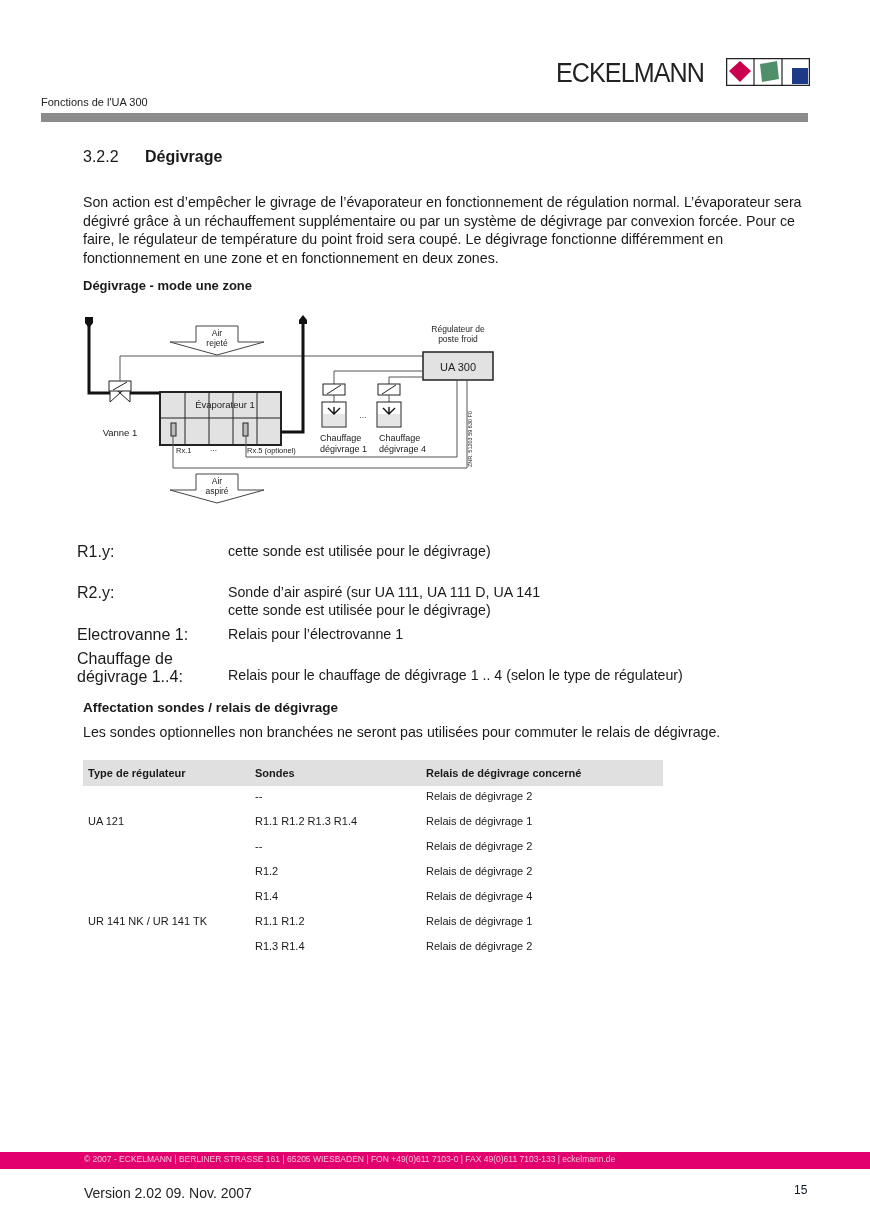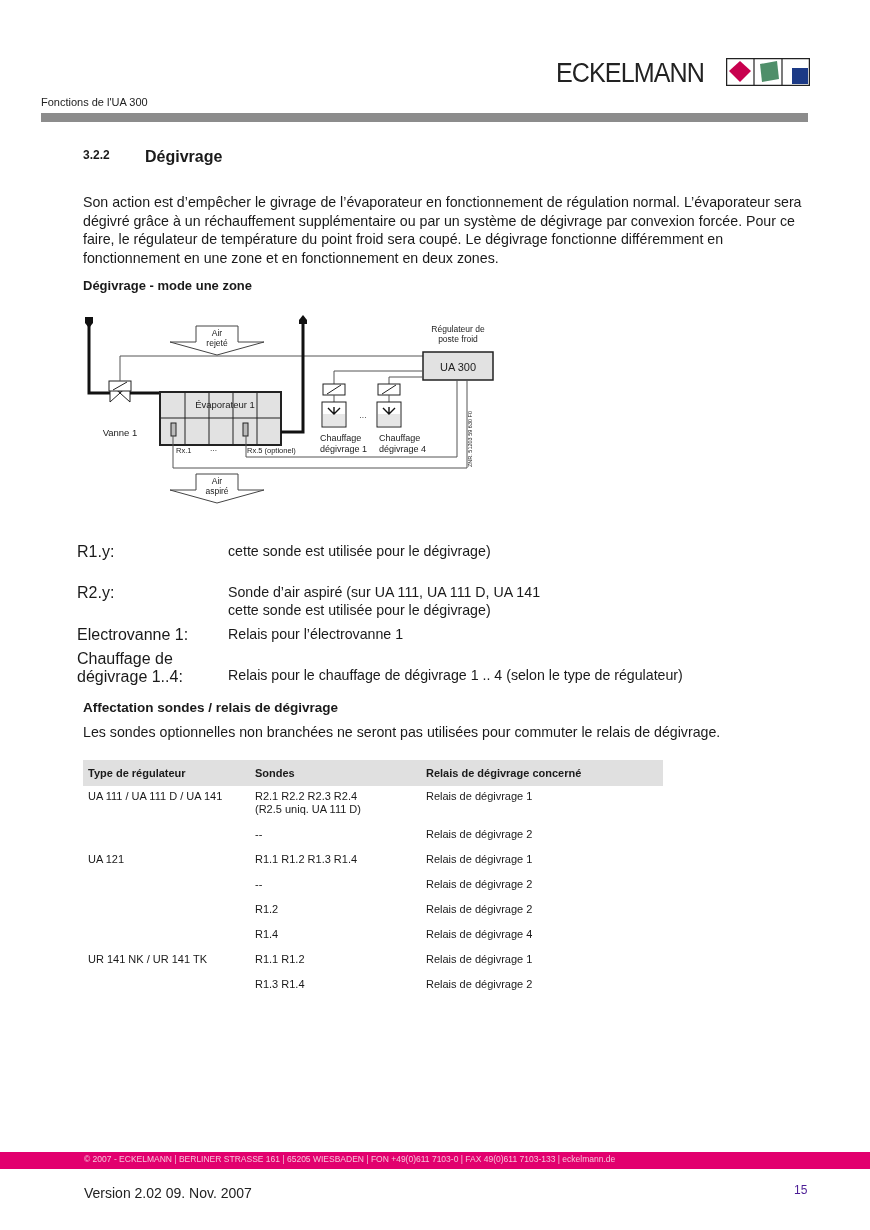--- a/index.html
+++ b/index.html
@@ -6,41 +6,41 @@
   body { width:870px; height:1230px; position:relative; overflow:hidden;
          font-family:"Liberation Sans", "DejaVu Sans", sans-serif; color:#1a1a1a; }
   .abs { position:absolute; }
   
   #logo-text { left:556px; top:58px; font-size:27px; letter-spacing:-1px; color:#222; font-weight:normal; transform:scaleX(0.93); transform-origin:left top; }
   #logo-boxes { left:726px; top:58px; width:84px; height:28px; }
   
   #running-header { left:41px; top:96px; font-size:11px; color:#222; }
   #header-bar { left:41px; top:113px; width:767px; height:9px; background:#8c8c8c; }
   
-  #section-num { left:83px; top:148px; font-size:12px; font-weight:bold; }
+  #section-num { left:83px; top:148px; font-size:16px; font-weight:normal; }
   #section-title { left:145px; top:148px; font-size:16px; font-weight:bold; }
   #intro { left:83px; top:193px; width:730px; font-size:14.2px; line-height:18.5px; }
   #sub1 { left:83px; top:278px; font-size:13px; font-weight:bold; }
   #diagram { left:80px; top:312px; width:430px; height:200px; }
   #diagram text { font-family:"Liberation Sans", sans-serif; fill:#222; }
   
   .def-term { left:77px; font-size:16px; line-height:17.5px; }
   .def-desc { left:228px; font-size:14.2px; line-height:17.5px; width:560px; }
   #sub2 { left:83px; top:700px; font-size:13.5px; font-weight:bold; }
   #note { left:83px; top:724px; font-size:14.2px; }
   
   #tbl { left:83px; top:760px; width:580px; border-collapse:collapse; font-size:11px; }
   #tbl th { background:#e0e0e0; text-align:left; font-weight:bold; height:26px; padding:0 0 0 5px;margin-top:29px; }
   #tbl td { vertical-align:top; padding:4px 0 8px 5px; line-height:13px; }
   #tbl .c1 { width:162px; } #tbl .c2 { width:166px; }
   
   #footer-bar { left:0; top:1152px; width:870px; height:17px; background:#e2006e; }
   #footer-copy { left:84px; top:1154px; font-size:8.5px; color:#f5c2da; }
   #footer-version { left:84px; top:1185px; font-size:14px; color:#222; }
-  #footer-page { left:794px; top:1183px; font-size:12px; color:#4c1d95; }
+  #footer-page { left:794px; top:1183px; font-size:12px; color:#0f172a; }
 </style>
 </head>
 <body>
 
 <div id="logo-text" class="abs">ECKELMANN</div>
 <svg id="logo-boxes" class="abs" viewBox="0 0 84 28">
   <rect x="0.5" y="0.5" width="83" height="27" fill="#fff" stroke="#222" stroke-width="1.5"></rect>
   <line x1="28" y1="0" x2="28" y2="28" stroke="#222" stroke-width="1.2"></line>
   <line x1="56" y1="0" x2="56" y2="28" stroke="#222" stroke-width="1.2"></line>
   <polygon id="sq1" points="14,3 25,13 14,24 3,13" fill="#c8004e"></polygon>
@@ -160,26 +160,20 @@
 <table id="tbl" class="abs">
   <thead>
     <tr>
       <th class="c1">Type de régulateur</th>
       <th class="c2">Sondes</th>
       <th>Relais de dégivrage concerné</th>
     </tr>
   </thead>
   <tbody id="tbody">
       <tr>
-        <td style="white-space: pre-line;">UA 111 / UA 111 D / UA 141</td>
-        <td style="white-space: pre-line;">R2.1 R2.2 R2.3 R2.4
-(R2.5 uniq. UA 111 D)</td>
-        <td style="white-space: pre-line;">Relais de dégivrage 1</td>
-      </tr>
-      <tr>
         <td style="white-space: pre-line;"></td>
         <td style="white-space: pre-line;">--</td>
         <td style="white-space: pre-line;">Relais de dégivrage 2</td>
       </tr>
       <tr>
         <td style="white-space: pre-line;">UA 121</td>
         <td style="white-space: pre-line;">R1.1 R1.2 R1.3 R1.4</td>
         <td style="white-space: pre-line;">Relais de dégivrage 1</td>
       </tr>
       <tr>

